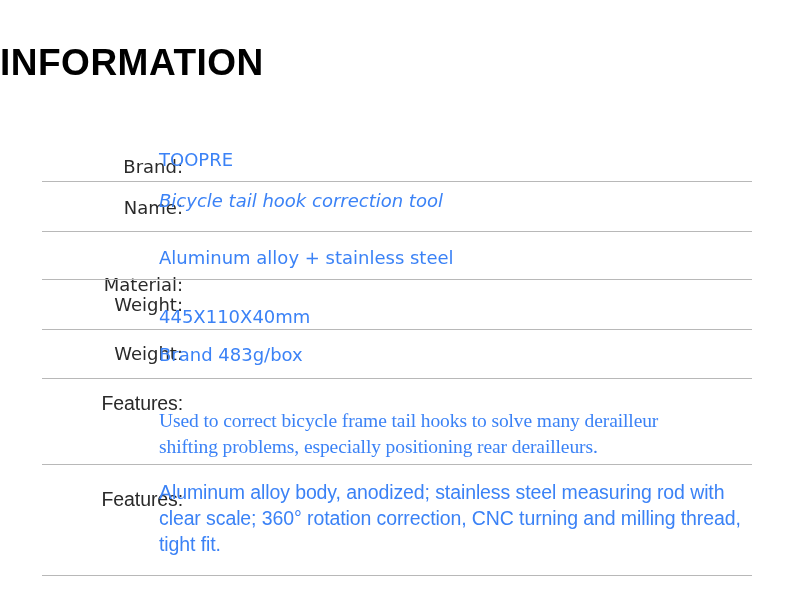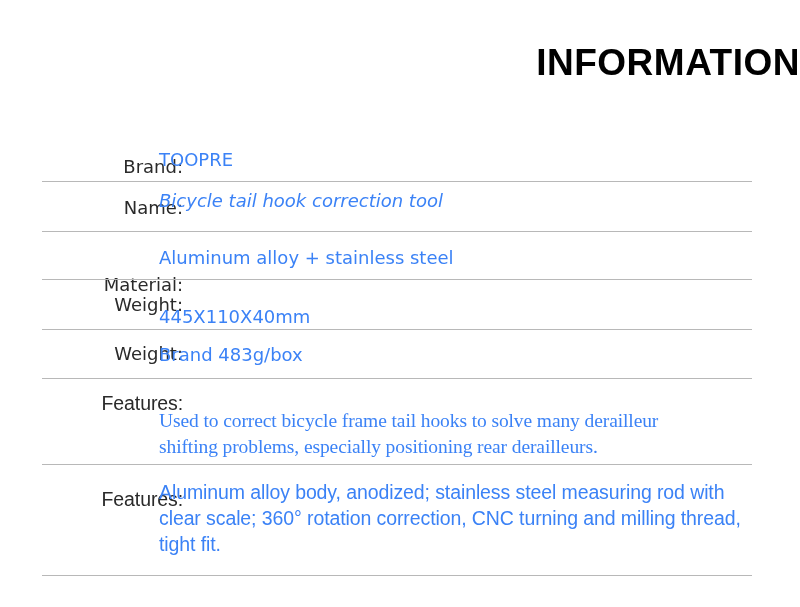--- a/index.html
+++ b/index.html
@@ -1,18 +1,18 @@
 <!DOCTYPE html>
 <html><head>
 <meta charset="utf-8">
 <style>
   html, body { margin: 0; padding: 0; background: #ffffff; }
   body { width: 800px; height: 607px; position: relative; overflow: hidden;
          font-family: "DejaVu Sans", sans-serif; color: #222; }
-  .title { position: absolute; left: 0; width: 800px; top: 42px; text-align: right;
+  .title { position: absolute; left: 0; width: 800px; top: 42px; text-align: left;
            font-family: "Liberation Sans", sans-serif; font-weight: bold; font-size: 37px;
            color: #000; letter-spacing: 0.5px; }
   .divider { position: absolute; left: 42px; width: 710px; height: 0;
              border-top: 1.5px solid #b8b8b8; }
   .label { position: absolute; right: 617px; text-align: right; white-space: nowrap;
            font-size: 18px; color: #2a2a2a; }
   .value { position: absolute; left: 159px; width: 590px; font-size: 18px;
            color: #3b82f6; line-height: 26px; }
   .narrow { font-family: "Liberation Sans", sans-serif; font-size: 19.5px; letter-spacing: -0.1px; }
 </style>

